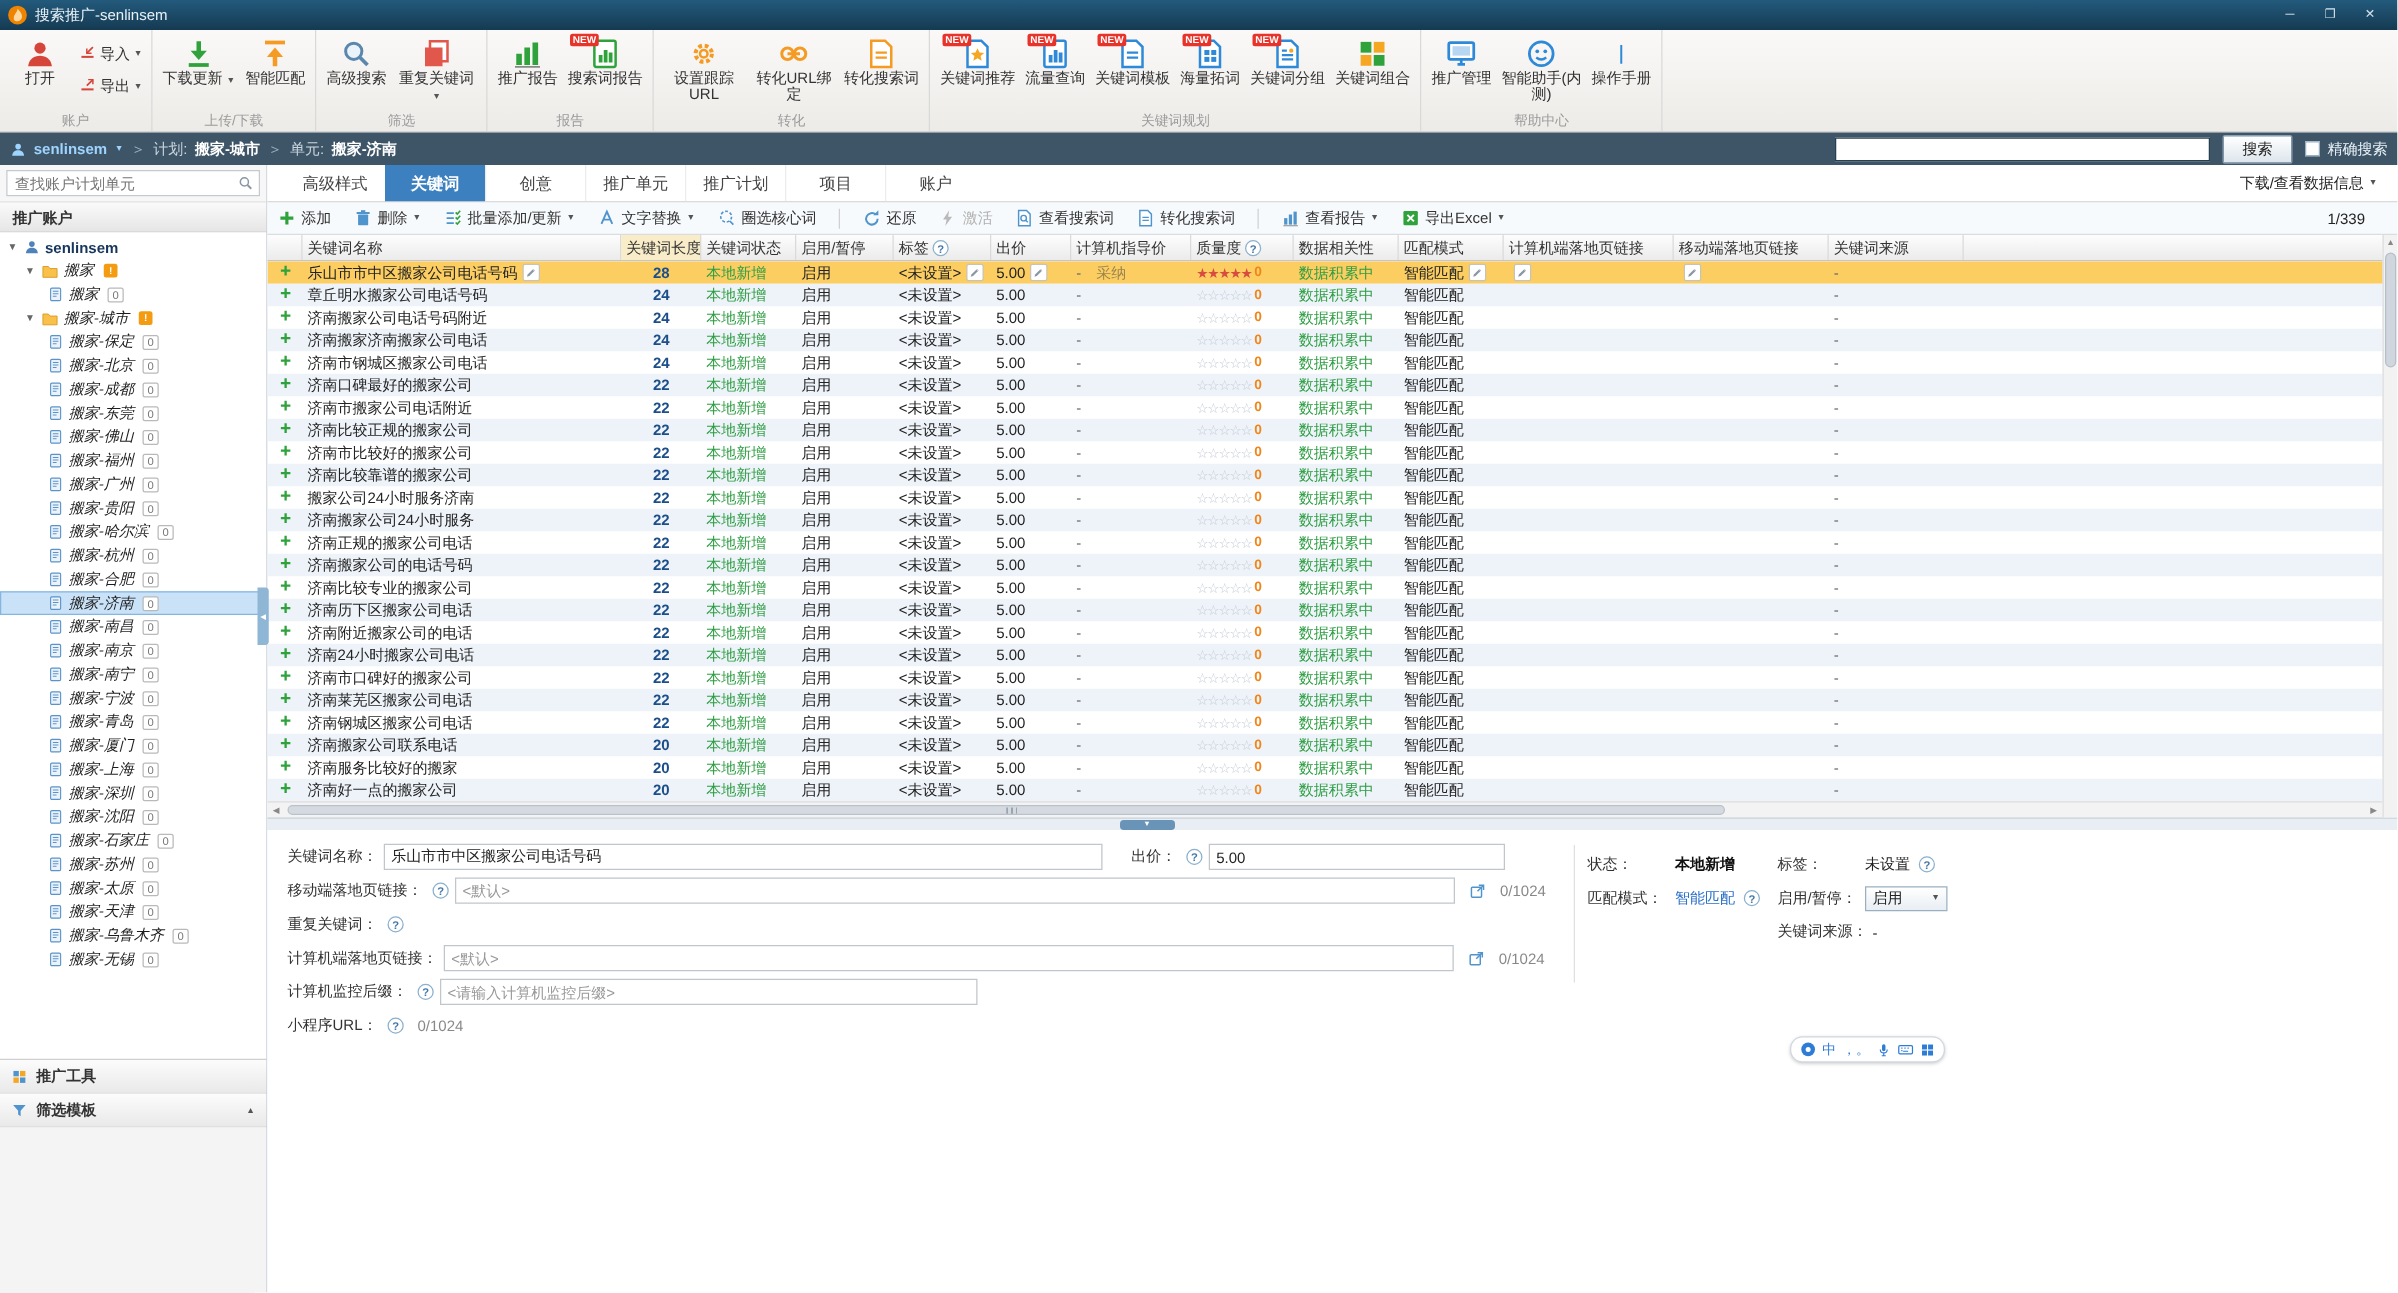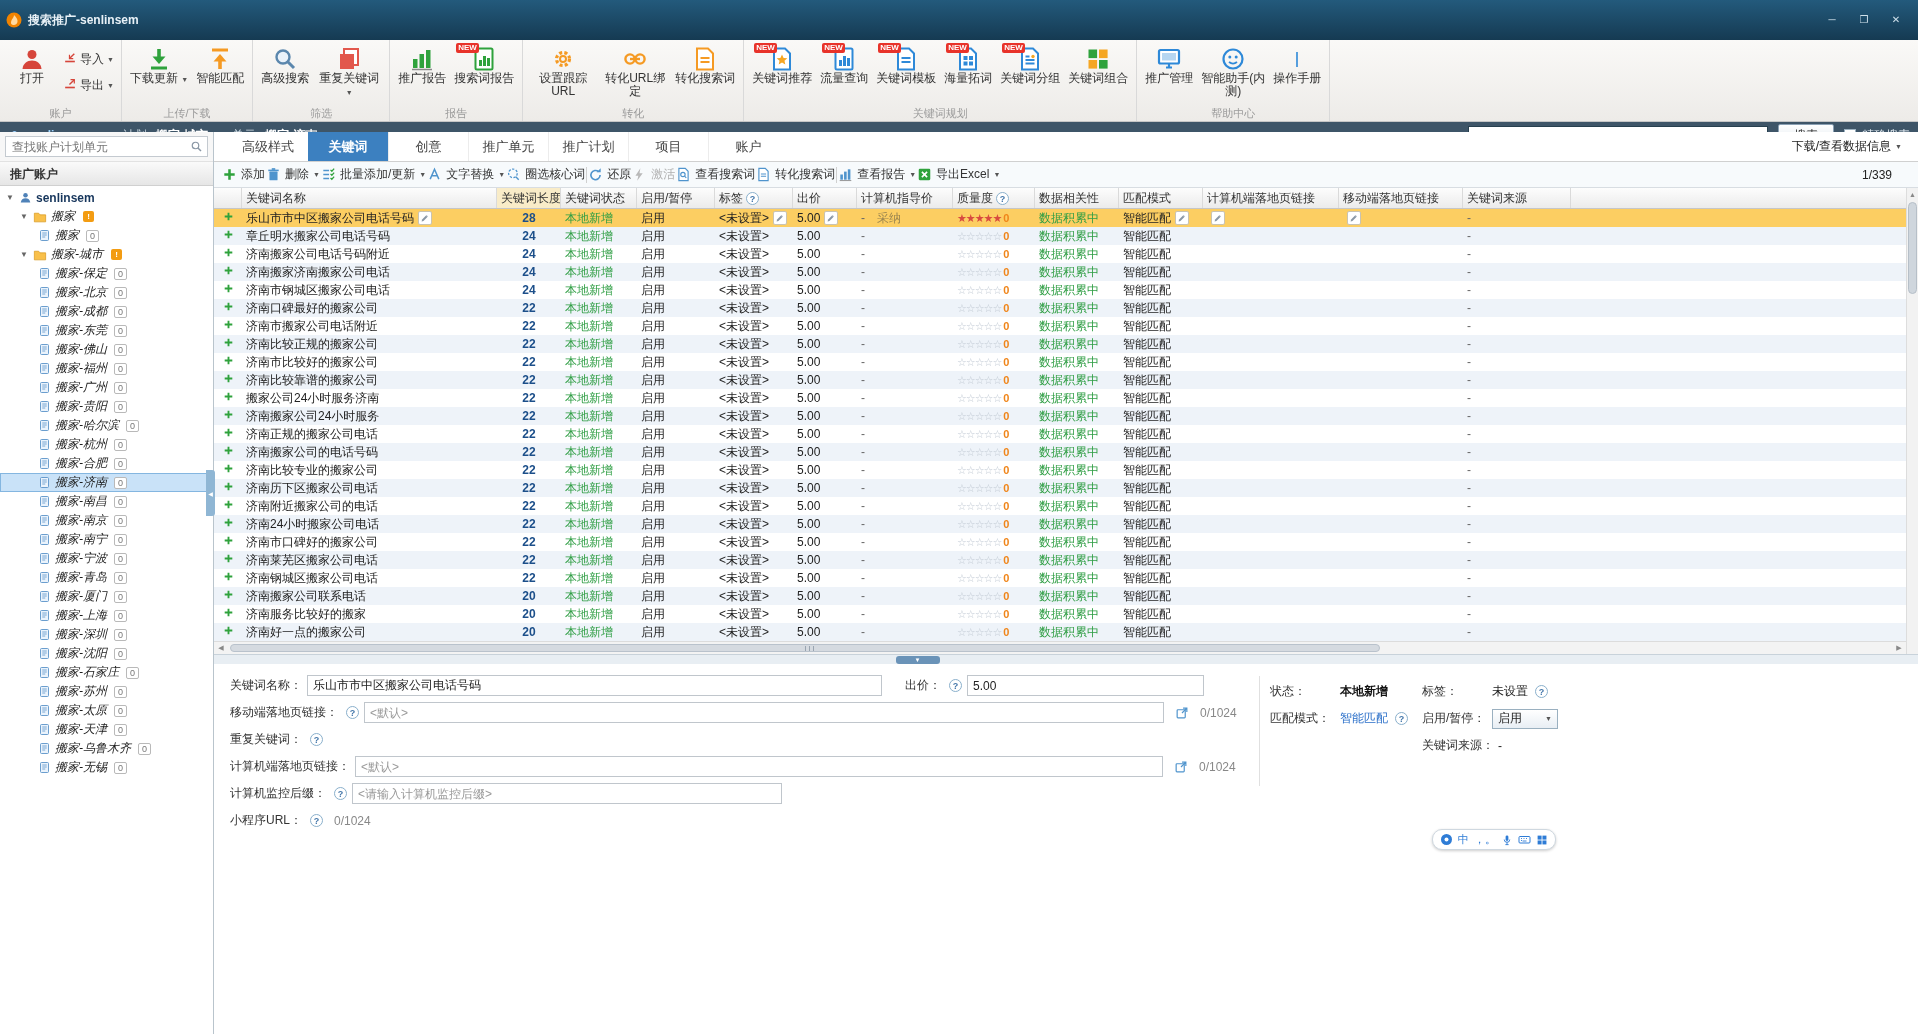--- a/index.html
+++ b/index.html
@@ -1,21 +1,21 @@
 <!DOCTYPE html>
 <html><head>
 <meta charset="utf-8">
 <style>
 *{margin:0;padding:0;box-sizing:border-box;}
 html,body{width:1918px;height:1034px;overflow:hidden;background:#fff;
   font-family:"Liberation Sans","DejaVu Sans",sans-serif;}
 .app{position:relative;width:1918px;height:1034px;font-size:12px;color:#222;overflow:hidden;}
 
 
-.titlebar{height:40px;background:linear-gradient(#235a7c,#153a52);display:flex;align-items:center;padding:0 6px;color:#e8f1f7;font-weight:bold;}
+.titlebar{height:24px;background:linear-gradient(#235a7c,#153a52);display:flex;align-items:center;padding:0 6px;color:#e8f1f7;}
 .logo{width:16px;height:16px;margin-right:6px;display:inline-flex;}
 .title-text{font-size:12px;}
 .win-controls{margin-left:auto;display:flex;}
 .win-btn{width:32px;text-align:center;font-size:10px;color:#cfe0ea;cursor:default;line-height:24px;}
 
 
 .ribbon{height:82px;background:linear-gradient(#faf9f7,#edebe8);border-bottom:1px solid #c6c6c6;}
 .rib-groups{display:flex;height:100%;}
 .rib-group{display:flex;flex-direction:column;padding:3px 5px 1px;border-right:1px solid #d9d9d9;}
 .rib-row{display:flex;align-items:flex-start;gap:2px;flex:1;}
@@ -754,20 +754,43 @@
           <span class="tico">
             <svg width="13" height="13" viewBox="0 0 26 26" aria-hidden="true">
               <rect x="5" y="3" width="16" height="20" rx="2" fill="#eaf3fc" stroke="#5b93c8" stroke-width="1.8"></rect>
               <path d="M8.5 8h9M8.5 12h9M8.5 16h6" stroke="#5b93c8" stroke-width="1.6"></path>
             </svg>
           </span>
           <span class="t-label">搬家-无锡</span>
           <span class="t-badge">0</span>
         </div>
       </div>
+    <div class="side-bottom">
+      <div class="sb-bar">
+        <span class="ime-ic">
+          <svg width="13" height="13" viewBox="0 0 26 26">
+              <rect x="3.5" y="3.5" width="8.6" height="8.6" fill="#4f94cd"></rect>
+              <rect x="14" y="3.5" width="8.6" height="8.6" fill="#f5a623"></rect>
+              <rect x="3.5" y="14" width="8.6" height="8.6" fill="#f5a623"></rect>
+              <rect x="14" y="14" width="8.6" height="8.6" fill="#4f94cd"></rect>
+            </svg>
+        </span>
+        <span>推广工具</span>
+      </div>
+      <div class="sb-bar">
+        <span class="ime-ic">
+          <svg width="13" height="13" viewBox="0 0 26 26">
+              <path d="M3 4h20l-8 9v9l-4-3v-6z" fill="#4f94cd"></path>
+            </svg>
+        </span>
+        <span>筛选模板</span>
+        <b class="caret">▲</b>
+      </div>
+      <div class="side-panelarea"></div>
+    </div>
   </div>
   <div class="collapse-handle">◀</div>
 
   <div class="main">
     <div class="tabbar">
       <div style="display:flex" id="tabs">
           <div class="tab">高级样式</div>
           <div class="tab active">关键词</div>
           <div class="tab">创意</div>
           <div class="tab">推广单元</div>
@@ -775,21 +798,21 @@
           <div class="tab">项目</div>
           <div class="tab">账户</div>
         </div>
       <div class="tab-right">
         <span>下载/查看数据信息</span>
         <b class="caret">▼</b>
       </div>
     </div>
 
     <div class="toolbar">
-      <div style="display:flex;align-items:center;gap:1px" id="tb-items">
+      <div style="display:flex;align-items:center;gap:18px" id="tb-items">
           <div class="tb-item">
             <span class="tb-ic">
               <svg width="15" height="15" viewBox="0 0 26 26" aria-hidden="true">
                 <path d="M13 4v18M4 13h18" stroke="#2fa23c" stroke-width="4.4"></path>
               </svg>
             </span>
             <span>添加</span>
           </div>
           <div class="tb-item">
             <span class="tb-ic">

